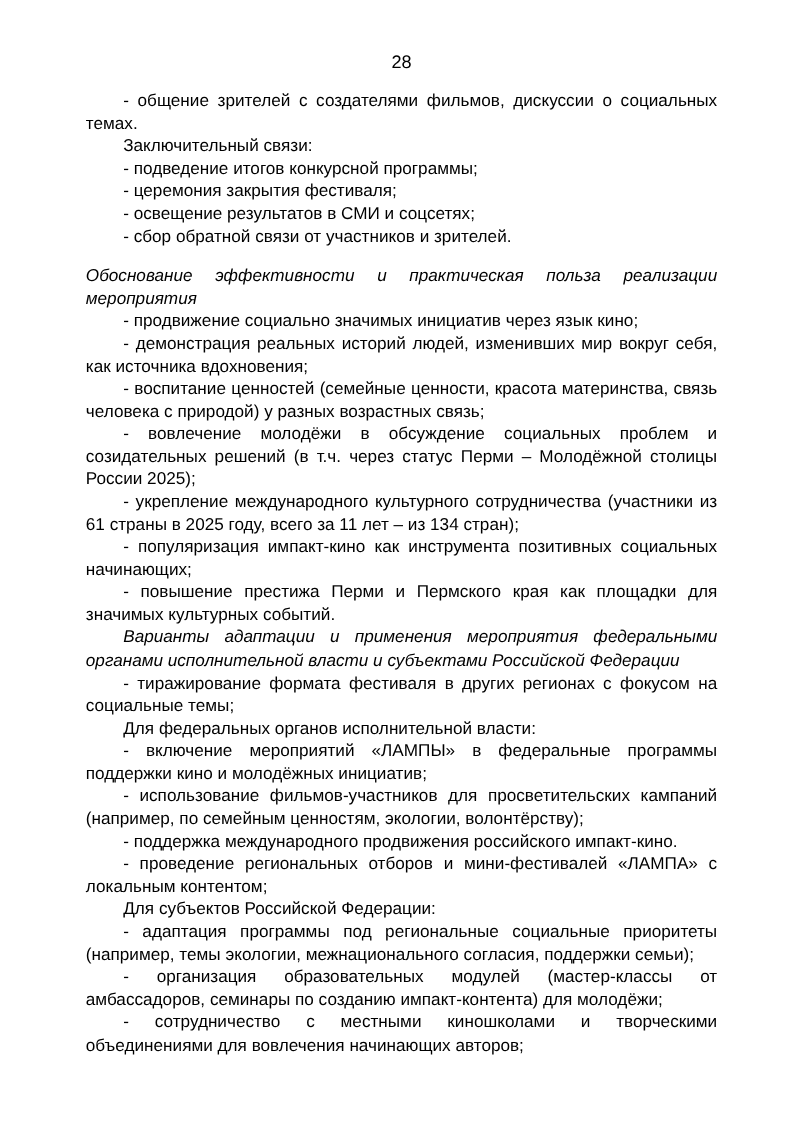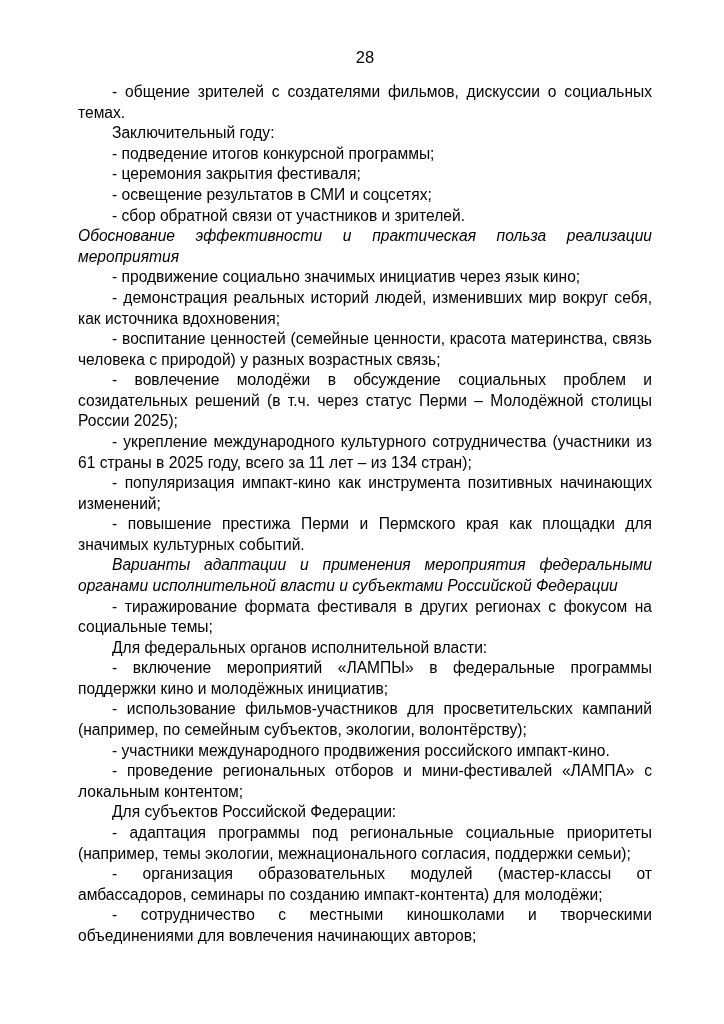--- a/index.html
+++ b/index.html
@@ -29,54 +29,55 @@
     line-height: 1.32;
     text-align: justify;
     text-justify: inter-word;
   }
   p {
     margin: 0;
     text-indent: 34px;
   }
   p.noindent {
     text-indent: 0;
+    margin-top: 15px;
   }
   p.italic {
     font-style: italic;
   }
   
 </style>
 </head>
 <body>
 
 <div class="page">
 
   <div class="page-number">28</div>
 
   <div class="body-text">
     <p>- общение зрителей с создателями фильмов, дискуссии о социальных темах.</p>
-    <p>Заключительный году:</p>
+    <p>Заключительный связи:</p>
     <p>- подведение итогов конкурсной программы;</p>
     <p>- церемония закрытия фестиваля;</p>
     <p>- освещение результатов в СМИ и соцсетях;</p>
     <p>- сбор обратной связи от участников и зрителей.</p>
     <p class="italic noindent">Обоснование эффективности и практическая польза реализации мероприятия</p>
     <p>- продвижение социально значимых инициатив через язык кино;</p>
     <p>- демонстрация реальных историй людей, изменивших мир вокруг себя, как источника вдохновения;</p>
     <p>- воспитание ценностей (семейные ценности, красота материнства, связь человека с природой) у разных возрастных связь;</p>
     <p>- вовлечение молодёжи в обсуждение социальных проблем и созидательных решений (в т.ч. через статус Перми – Молодёжной столицы России 2025);</p>
     <p>- укрепление международного культурного сотрудничества (участники из 61 страны в 2025 году, всего за 11 лет – из 134 стран);</p>
-    <p>- популяризация импакт-кино как инструмента позитивных начинающих изменений;</p>
+    <p>- популяризация импакт-кино как инструмента позитивных социальных начинающих;</p>
     <p>- повышение престижа Перми и Пермского края как площадки для значимых культурных событий.</p>
     <p class="italic">Варианты адаптации и применения мероприятия федеральными органами исполнительной власти и субъектами Российской Федерации</p>
     <p>- тиражирование формата фестиваля в других регионах с фокусом на социальные темы;</p>
     <p>Для федеральных органов исполнительной власти:</p>
     <p>- включение мероприятий «ЛАМПЫ» в федеральные программы поддержки кино и молодёжных инициатив;</p>
-    <p>- использование фильмов-участников для просветительских кампаний (например, по семейным субъектов, экологии, волонтёрству);</p>
-    <p>- участники международного продвижения российского импакт-кино.</p>
+    <p>- использование фильмов-участников для просветительских кампаний (например, по семейным ценностям, экологии, волонтёрству);</p>
+    <p>- поддержка международного продвижения российского импакт-кино.</p>
     <p>- проведение региональных отборов и мини-фестивалей «ЛАМПА» с локальным контентом;</p>
     <p>Для субъектов Российской Федерации:</p>
     <p>- адаптация программы под региональные социальные приоритеты (например, темы экологии, межнационального согласия, поддержки семьи);</p>
     <p>- организация образовательных модулей (мастер-классы от амбассадоров, семинары по созданию импакт-контента) для молодёжи;</p>
     <p>- сотрудничество с местными киношколами и творческими объединениями для вовлечения начинающих авторов;</p>
   </div>
 
 </div>
 
 </body></html>

